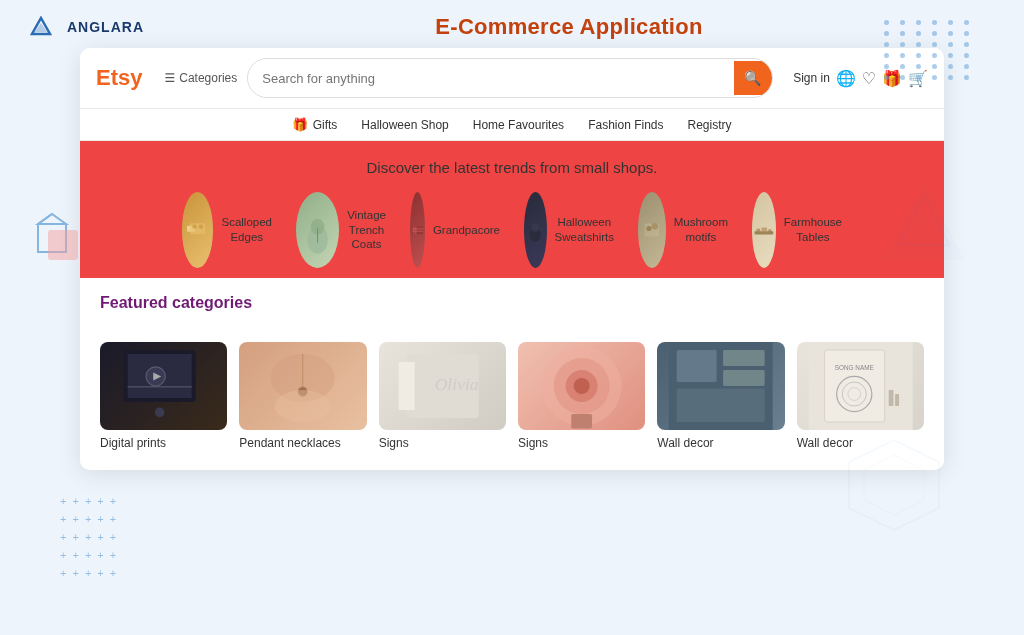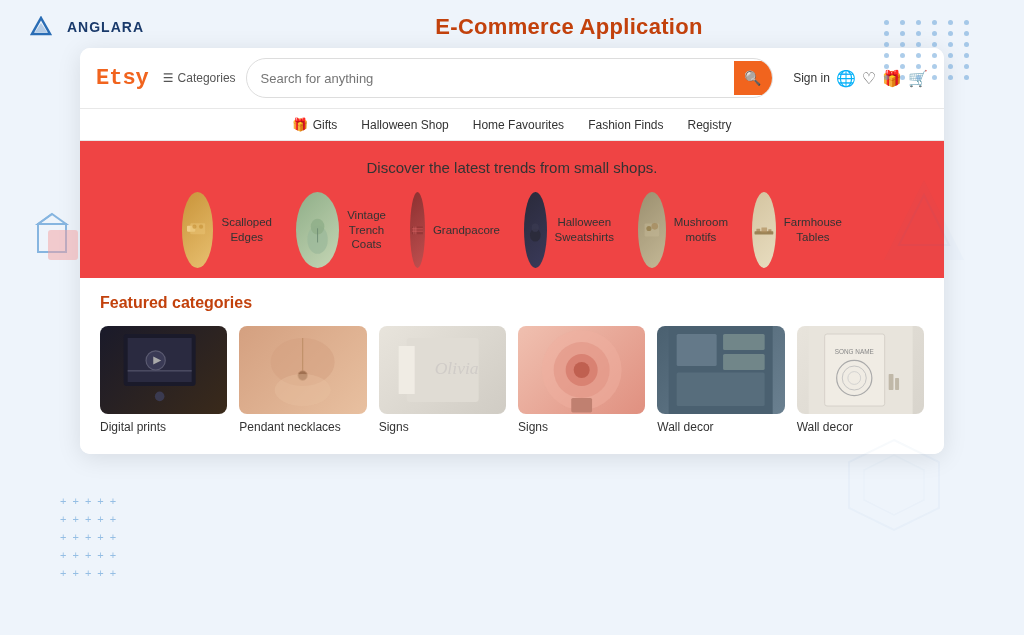--- a/index.html
+++ b/index.html
@@ -103,22 +103,22 @@
       align-items: center;
       padding: 10px 16px;
       border-bottom: 1px solid #e8e8e8;
       gap: 10px;
       background: #fff;
     }
     .etsy-logo {
       font-size: 22px;
       font-weight: 700;
       color: #F1641E;
-      font-family: Liberation Mono, monospace;
-      margin-right: 4px;
+      font-family: Liberation Sans, sans-serif;
+      margin-right: 12px;
     }
     .etsy-categories {
       font-size: 12px;
       color: #555;
       display: flex;
       align-items: center;
       gap: 4px;
       cursor: pointer;
     }
     .etsy-search {
@@ -240,22 +240,22 @@
     }
 
     
     .featured-section {
       padding: 16px 20px 20px 20px;
       background: #fff;
     }
     .featured-title {
       font-size: 16px;
       font-weight: 700;
-      color: #c2410c;
-      margin-bottom: 14px;
+      color: #701a75;
+      margin-bottom: 30px;
     }
     .featured-grid {
       display: flex;
       gap: 12px;
     }
     .featured-card {
       flex: 1;
       display: flex;
       flex-direction: column;
       gap: 6px;

